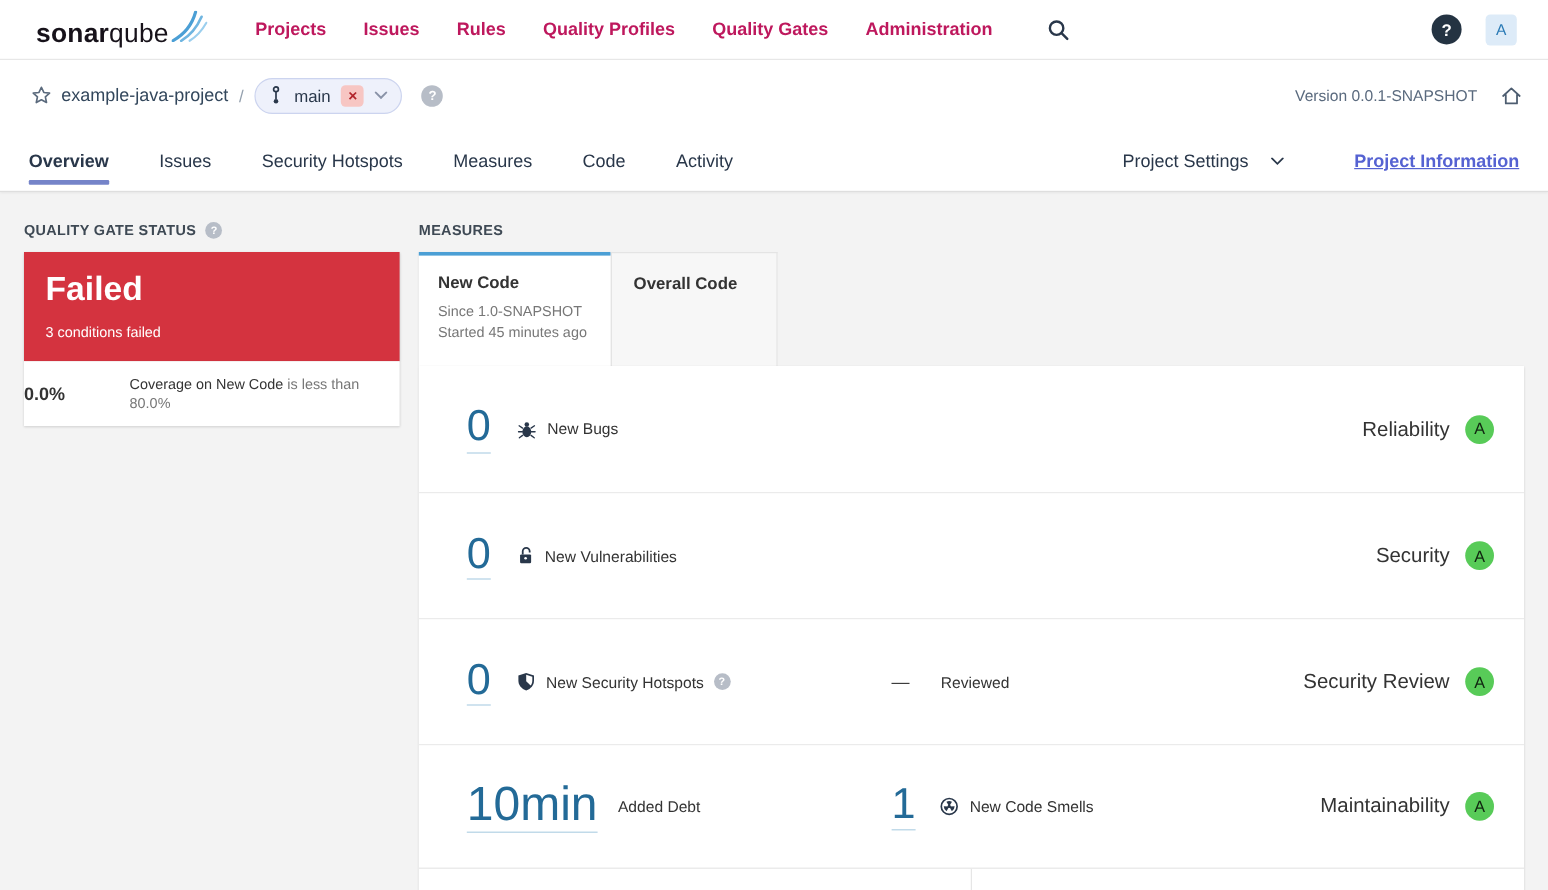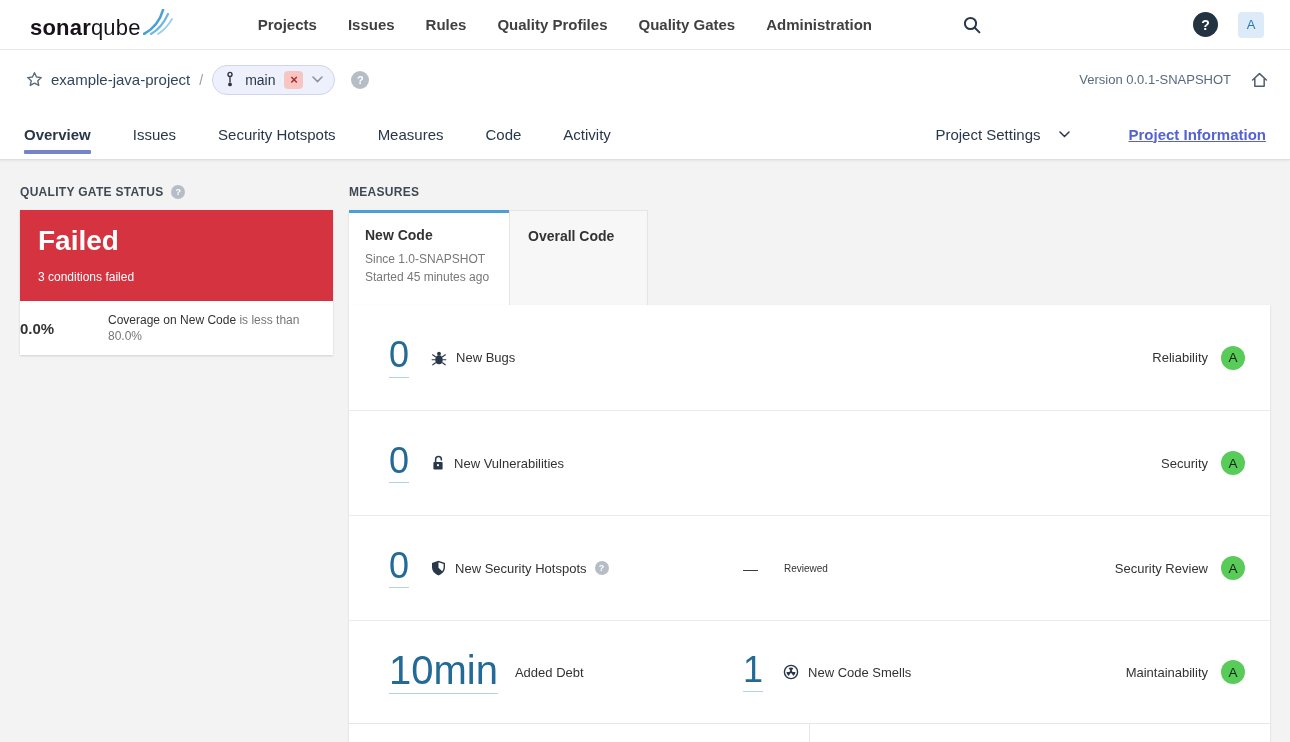--- a/index.html
+++ b/index.html
@@ -5,27 +5,27 @@
   * { margin:0; padding:0; box-sizing:border-box; }
   html,body { width:1290px; height:742px; overflow:hidden;
     font-family:"Liberation Sans", sans-serif; background:#f3f3f3; color:#29374a; }
   .canvas { position:relative; width:1290px; height:742px; }
 
   
   .header { position:absolute; top:0; left:0; width:1290px; height:160px;
     background:#fff; border-bottom:1px solid #dedede; box-shadow:0 1px 2px rgba(0,0,0,.06); }
 
   .topbar { height:50px; display:flex; align-items:center; padding:0 26px 0 30px;
-    border-bottom:1px solid #e7e7e7;gap:45px; }
+    border-bottom:1px solid #e7e7e7; }
   .logo { display:flex; align-items:flex-end; cursor:pointer; }
   .logo .t { font-size:22px; color:#17121a; letter-spacing:.2px; }
   .logo .b { font-weight:700; }
   .logo svg { margin-left:2px; margin-bottom:6px; }
   .mainnav { display:flex; gap:31px; margin-left:40px; }
-  .mainnav .navitem { font-size:15px; font-weight:700; color:#404040; cursor:pointer; }
+  .mainnav .navitem { font-size:15px; font-weight:700; color:#be185d; cursor:pointer; }
   .search-btn { margin-left:46px; display:flex; align-items:center; cursor:pointer; }
   .top-right { margin-left:auto; display:flex; align-items:center; gap:20px; }
   .help-dark { width:25px; height:25px; border-radius:50%; background:#243342; color:#fff;
     font-size:14px; font-weight:700; display:flex; align-items:center; justify-content:center; cursor:pointer; }
   .avatar { width:26px; height:26px; border-radius:4px; background:#ddebf8; color:#2a7ab5;
     font-size:13px; display:flex; align-items:center; justify-content:center; cursor:pointer; }
 
   .crumbbar { height:59px; display:flex; align-items:center; padding:0 22px 0 26px; }
   .star { display:flex; cursor:pointer; }
   .crumb-name { margin-left:8px; font-size:15px; color:#33475c; cursor:pointer; }
@@ -83,23 +83,23 @@
     position:relative; border-top:1px solid #ebebeb; }
   .mrow:first-child { border-top:none; }
   .mrow.last { height:103px; }
   .mnum { font-size:36px; color:#236a97; line-height:1.02; padding-bottom:3px;
     border-bottom:1px solid #b2d1e4; cursor:pointer; }
   .mnum.big { font-size:40px; }
   .micon { margin-left:22px; display:flex; }
   .mlabel { margin-left:9px; font-size:13px; color:#333; }
   .mid { position:absolute; left:394px; display:flex; align-items:center; }
   .dash { font-size:15px; color:#3c3c3c; }
-  .mid .mlabel2 { margin-left:26px; font-size:10px; color:#333; }
+  .mid .mlabel2 { margin-left:26px; font-size:13px; color:#333; }
   .mright { margin-left:auto; display:flex; align-items:center; gap:13px; }
-  .domain { font-size:13px; color:#333; }
+  .domain { font-size:17px; color:#333; }
   .rating { width:24px; height:24px; border-radius:50%; background:#58cb58; color:rgba(0,0,0,.82);
     font-size:13.5px; display:flex; align-items:center; justify-content:center; }
   .partial { height:60px; border-top:1px solid #e6e6e6; display:flex; }
   .partial .cellL { width:461px; border-right:1px solid #e6e6e6; }
   .partial .cellR { flex:1; }
 </style>
 </head>
 <body>
 
 <div class="canvas">

